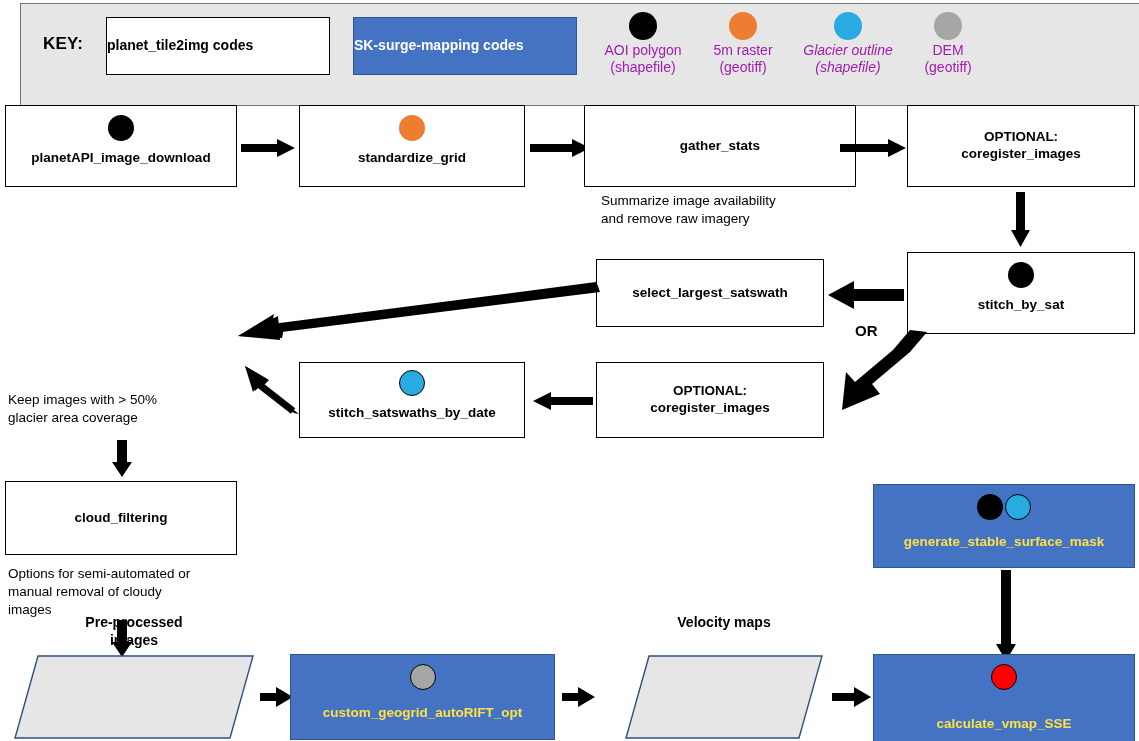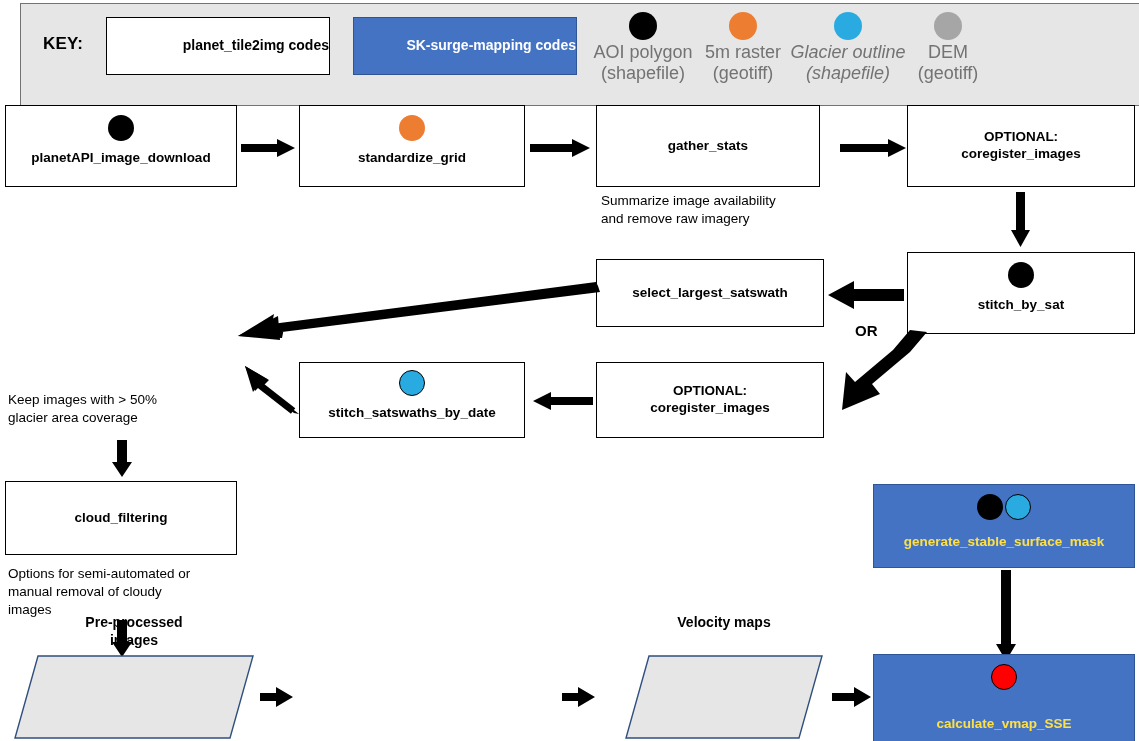--- a/index.html
+++ b/index.html
@@ -25,39 +25,39 @@
   }
   .key-label{
     position:absolute;
     left:22px; top:30px;
     font-size:17px; font-weight:bold; color:#000;
     letter-spacing:.2px;
   }
   .key-box{
     position:absolute;
     box-sizing:border-box;
-    display:flex; align-items:center; justify-content:flex-end;
+    display:flex; align-items:center; justify-content:flex-start;
     text-align:center;
-    font-size:14px; font-weight:bold; line-height:1.22;padding-left:7px;
+    font-size:14px; font-weight:bold; line-height:1.22;
   }
   .key-box.white{
     left:85px; top:13px; width:224px; height:58px;
     background:#ffffff; border:1.5px solid #000; color:#000;
   }
   .key-box.blue{
     left:332px; top:13px; width:224px; height:58px;
     background:#4573c4; border:1.5px solid #2f5597; color:#ffffff;
   }
   .legend-item{
     position:absolute;
     top:8px;
     text-align:center;
-    font-size:18px;
+    font-size:14px;
     line-height:1.18;
-    color:#737373;
+    color:#a21caf;
   }
   .legend-dot{
     width:28px;height:28px;border-radius:50%;
     margin:0 auto 2px auto;
     display:block;
   }
   
   .node{
     position:absolute;
     box-sizing:border-box;
@@ -179,21 +179,21 @@
     </div>
     <div class="node-label low">standardize_grid</div>
   </div>
 
   <div class="arrow" style="left:530px; top:139px;">
     <svg width="62" height="18" viewBox="0 0 62 18">
       <path d="M0 5 L42 5 L42 0 L60 9 L42 18 L42 13 L0 13 Z" fill="#000"></path>
     </svg>
   </div>
 
-  <div class="node" style="left:596px; top:105px; width:224px; height:82px;">
+  <div class="node" style="left:584px; top:105px; width:272px; height:82px;">
     <div class="node-label mid">gather_stats</div>
   </div>
 
   <div class="caption" style="left:601px; top:192px; width:240px;">Summarize image availability
 and remove raw imagery</div>
 
   <div class="arrow" style="left:840px; top:139px;">
     <svg width="68" height="18" viewBox="0 0 68 18">
       <path d="M0 5 L48 5 L48 0 L66 9 L48 18 L48 13 L0 13 Z" fill="#000"></path>
     </svg>
@@ -314,20 +314,26 @@
   </div>
   <div class="par-text" style="left:14px; top:655px; width:240px; height:84px;">Pre-processed
 images</div>
 
   <div class="arrow" style="left:260px; top:687px;">
     <svg width="34" height="20" viewBox="0 0 34 20">
       <path d="M0 6 L16 6 L16 0 L33 10 L16 20 L16 14 L0 14 Z" fill="#000"></path>
     </svg>
   </div>
 
+  <div class="node blue" style="left:290px; top:654px; width:265px; height:86px;">
+    <div class="dots" style="top:9px;">
+      <span class="dot outlined" style="background:#A6A6A6;"></span>
+    </div>
+    <div class="node-label low2">custom_geogrid_autoRIFT_opt</div>
+  </div>
 
   <div class="arrow" style="left:562px; top:687px;">
     <svg width="34" height="20" viewBox="0 0 34 20">
       <path d="M0 6 L16 6 L16 0 L33 10 L16 20 L16 14 L0 14 Z" fill="#000"></path>
     </svg>
   </div>
 
   <div class="arrow" style="left:625px; top:655px;">
     <svg width="198" height="84" viewBox="0 0 198 84">
       <polygon points="24,1 197,1 174,83 1,83" fill="#e6e6e6" stroke="#2f4f7f" stroke-width="1.4"></polygon>

